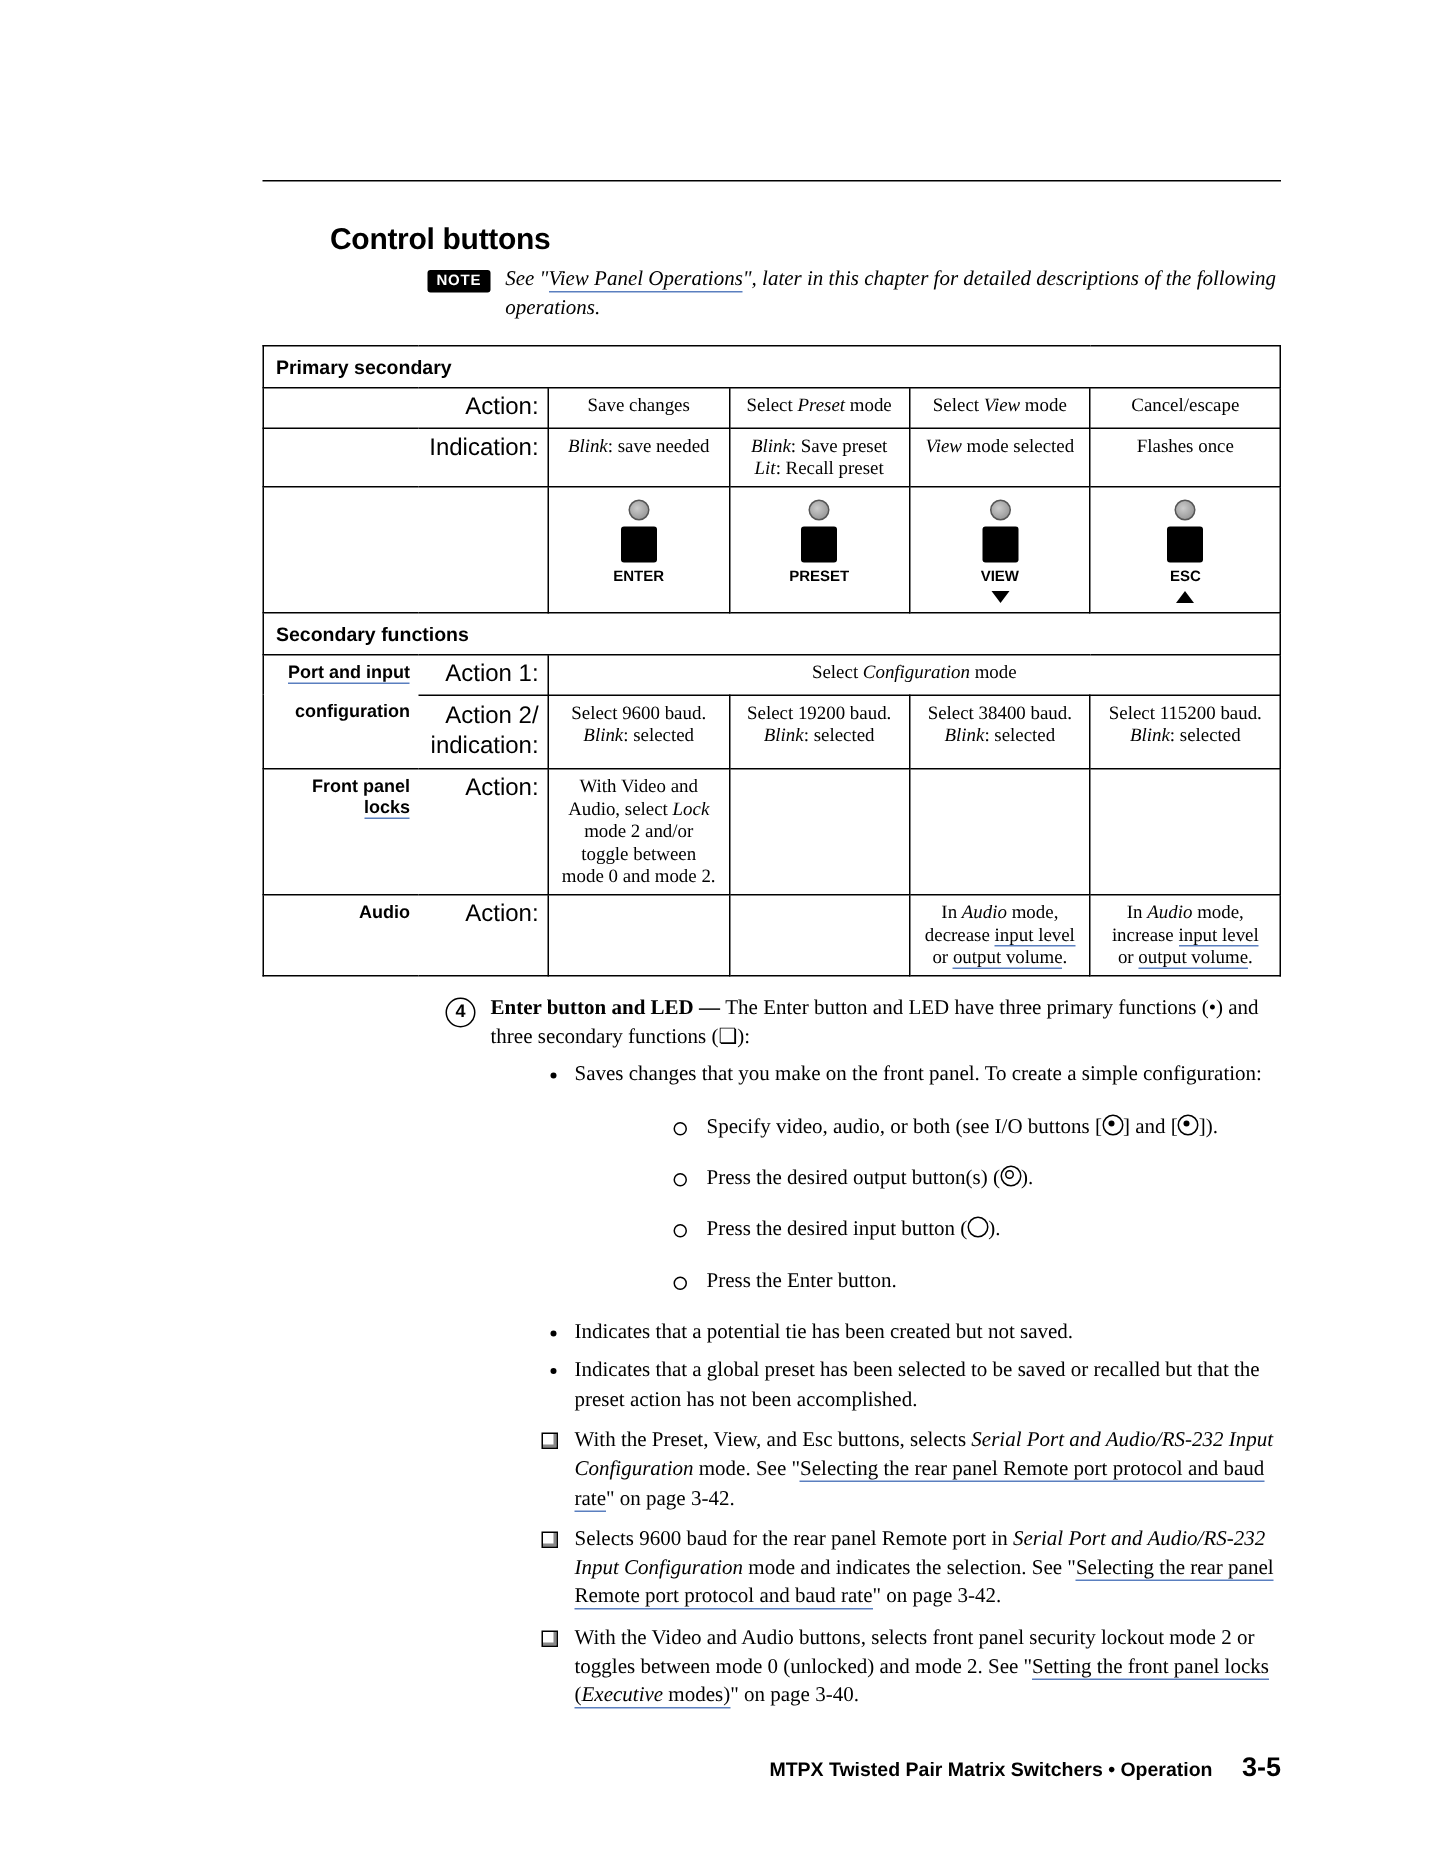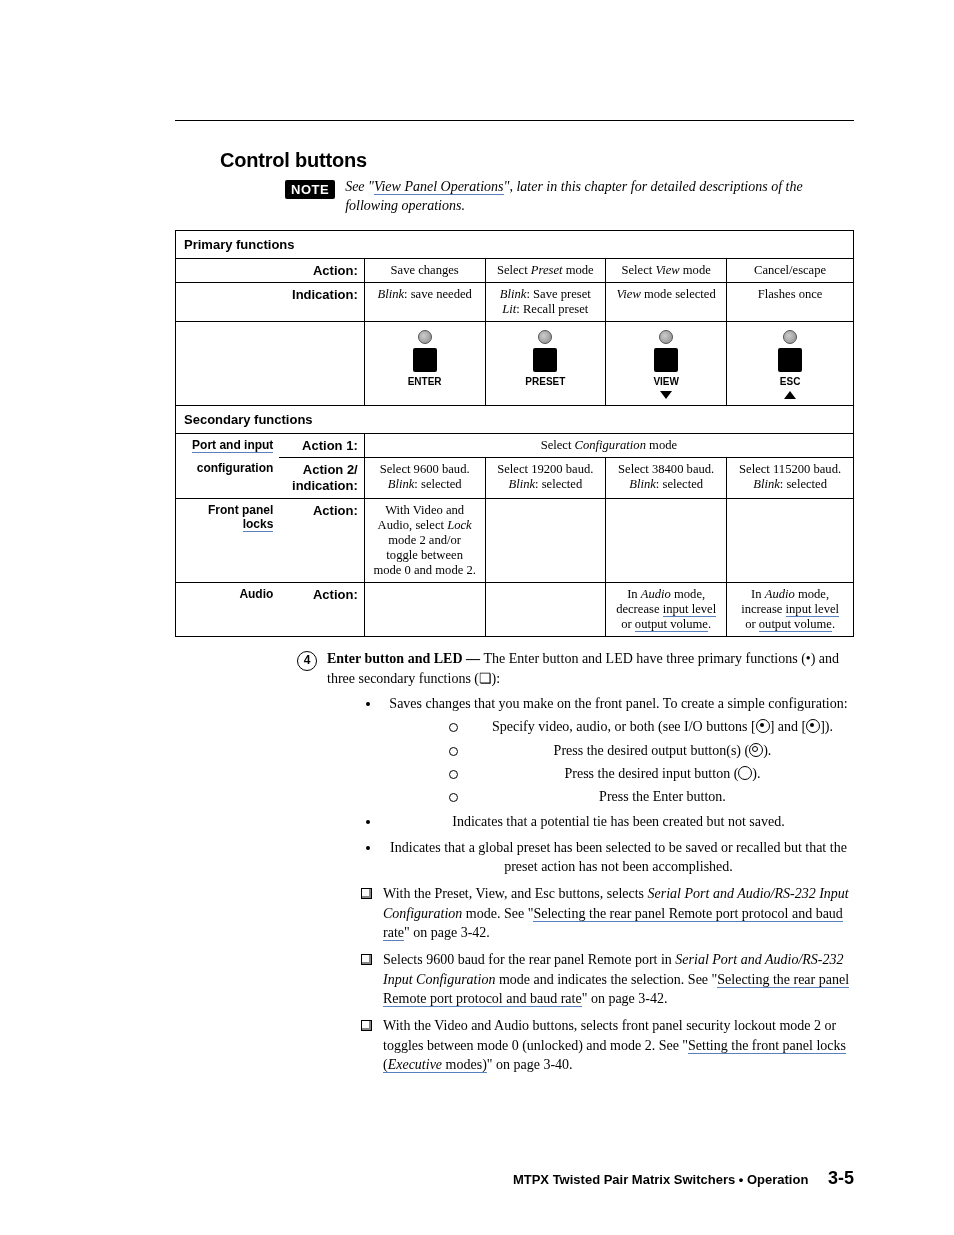--- a/index.html
+++ b/index.html
@@ -33,21 +33,21 @@
     display: flex;
     margin: 0 0 14px 110px;
     align-items: flex-start;
     gap: 10px;
   }
   .note-badge {
     background: #000;
     color: #fff;
     font-family: Arial, sans-serif;
     font-weight: bold;
-    font-size: 13px;
+    font-size: 10px;
     padding: 2px 6px 2px 6px;
     border-radius: 2px;
     flex: 0 0 auto;
     letter-spacing: 0.5px;
     margin-top: 2px;
   }
   .note-text {
     font-style: italic;
     font-size: 14px;
     line-height: 1.35;
@@ -65,21 +65,21 @@
     padding: 4px 6px;
     vertical-align: top;
   }
   table.fn .hdr {
     text-align: left;
     font-weight: bold;
     font-family: Arial, sans-serif;
     font-size: 13px;
     padding: 6px 8px;
   }
-  .lblcell { text-align: right; font-weight: bold; font-family: Arial, sans-serif; font-size: 13px; }
+  .lblcell { text-align: right; font-weight: normal; font-family: Arial, sans-serif; font-size: 16px; }
   .rowlbl { text-align: right; font-weight: bold; font-family: Arial, sans-serif; font-size: 12px; vertical-align: top;}
   .rowlbl .u { border-bottom: 1px solid #5a7fbf; }
   .cell { text-align: center; }
   .cell .i { font-style: italic; }
   .btnblock {
     display: inline-flex;
     flex-direction: column;
     align-items: center;
     gap: 4px;
     padding: 4px 0 2px 0;
@@ -106,23 +106,23 @@
   .circnum {
     width: 18px; height: 18px; border: 1.6px solid #000; border-radius: 50%;
     font-weight: bold; font-size: 12px; text-align: center; line-height: 17px;
     flex: 0 0 auto; font-family: Arial, sans-serif;
     margin-top: 2px;
   }
   .item-body { flex: 1; font-size: 14px; line-height: 1.38; }
   .item-body strong { font-weight: bold; }
   ul.bul, ul.sq, ul.circ { margin: 4px 0 0 0; padding: 0 0 0 54px; }
   ul.bul { list-style: disc; }
-  ul.bul > li { margin: 6px 0; padding-left: 2px; text-align: center; }
+  ul.bul > li { margin: 6px 0; padding-left: 2px; }
   ul.circ { list-style: none; padding-left: 84px; }
-  ul.circ > li { margin: 4px 0; position: relative; padding-left: 4px;}
+  ul.circ > li { margin: 15px 0; position: relative; padding-left: 4px;}
   ul.circ > li::before {
     content: ""; position: absolute; left: -18px; top: 6px;
     width: 7px; height: 7px; border: 1.2px solid #000; border-radius: 50%;
   }
   ul.sq { list-style: none; padding-left: 54px; }
   ul.sq > li { margin: 8px 0; position: relative; padding-left: 2px;}
   ul.sq > li::before {
     content: ""; position: absolute; left: -20px; top: 4px;
     width: 9px; height: 9px; border: 1.2px solid #000; background: #fff;
     box-shadow: inset -2px -2px 0 #888;
@@ -151,21 +151,21 @@
   <div class="note-row">
     <span class="note-badge">NOTE</span>
     <span class="note-text">
       <span>See "</span><span class="link">View Panel Operations</span><span>", later in this chapter for detailed descriptions of the following operations.</span>
     </span>
   </div>
 
   <table class="fn">
     <tbody>
         <tr>
-          <td class="hdr" colspan="6">Primary functions</td>
+          <td class="hdr" colspan="6">Primary secondary</td>
         </tr>
     <tr>
       <td class="rowlbl" style="width:95px;border-right:none"></td>
       <td class="lblcell" style="width:74px;border-left:none">Action:</td>
       <td class="cell" style="width:124px">Save changes</td>
       <td class="cell" style="width:124px">Select <span class="i">Preset</span> mode</td>
       <td class="cell" style="width:124px">Select <span class="i">View</span> mode</td>
       <td class="cell" style="width:124px">Cancel/escape</td>
     </tr>
     <tr>

